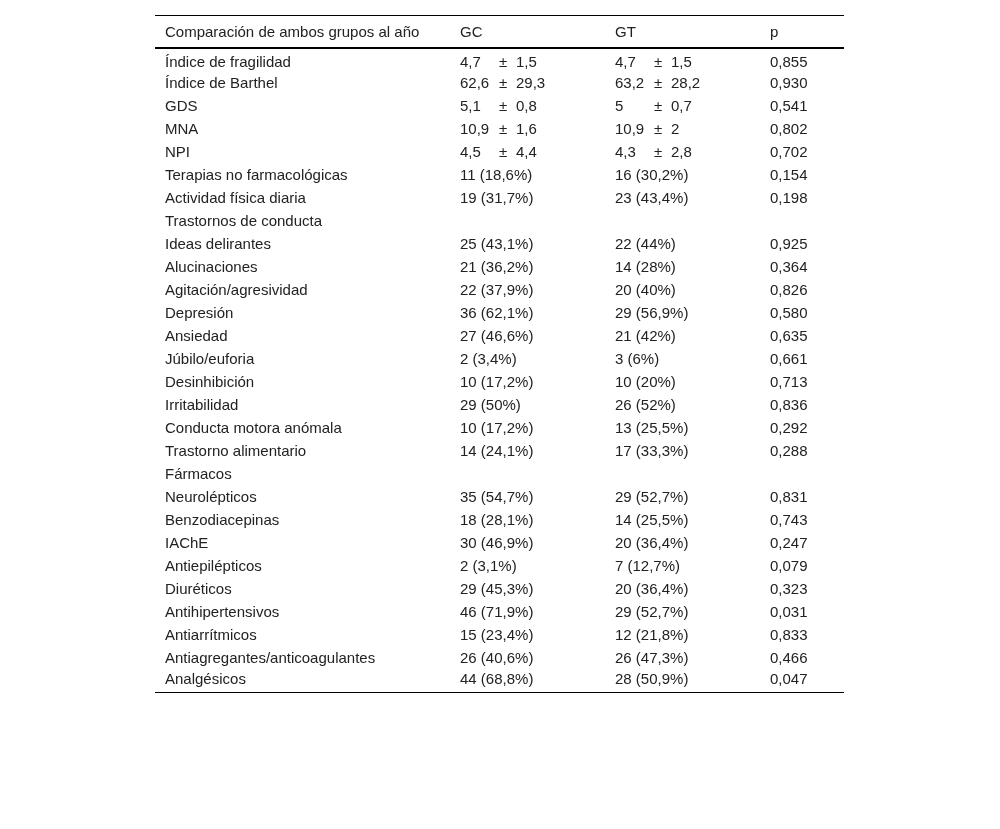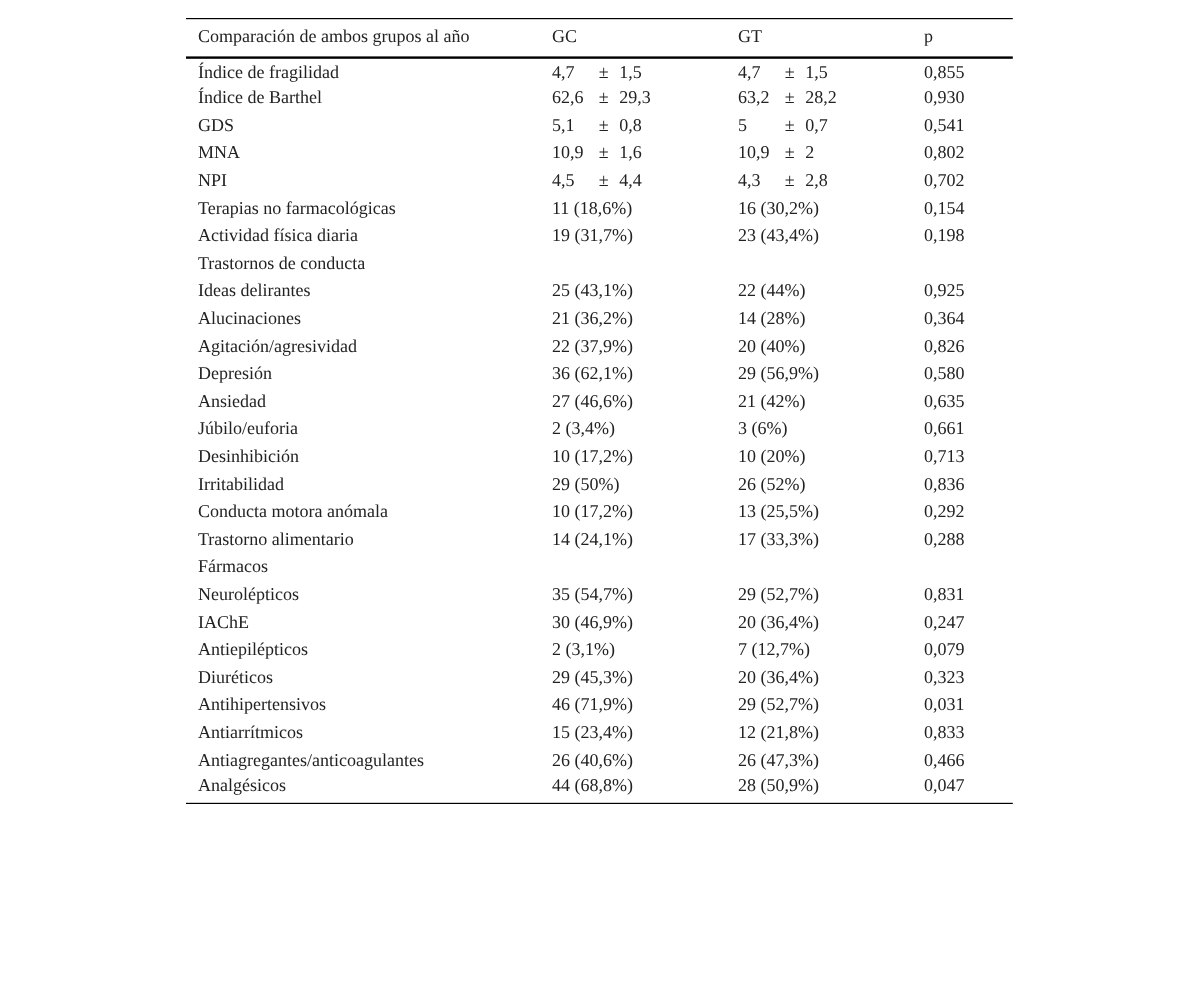--- a/index.html
+++ b/index.html
@@ -18,21 +18,20 @@
     .table-wrap {
       position: absolute;
       left: 155px;
       top: 15px;
       width: 689px;
     }
     table {
       border-collapse: collapse;
       width: 689px;
       table-layout: fixed;
-      font-family: Liberation Serif, serif;
     }
     thead tr {
       border-top: 1px solid #000;
       border-bottom: 2px solid #000;
     }
     thead th {
       font-weight: normal;
       text-align: left;
       height: 31px;
       padding: 0 0 0 10px;
@@ -199,20 +198,26 @@
           <td></td>
           <td></td>
         </tr>
         <tr>
           <td>Neurolépticos</td>
           <td>35 (54,7%)</td>
           <td>29 (52,7%)</td>
           <td>0,831</td>
         </tr>
         <tr>
+          <td>Benzodiacepinas</td>
+          <td>18 (28,1%)</td>
+          <td>14 (25,5%)</td>
+          <td>0,743</td>
+        </tr>
+        <tr>
           <td>IAChE</td>
           <td>30 (46,9%)</td>
           <td>20 (36,4%)</td>
           <td>0,247</td>
         </tr>
         <tr>
           <td>Antiepilépticos</td>
           <td>2 (3,1%)</td>
           <td>7 (12,7%)</td>
           <td>0,079</td>

